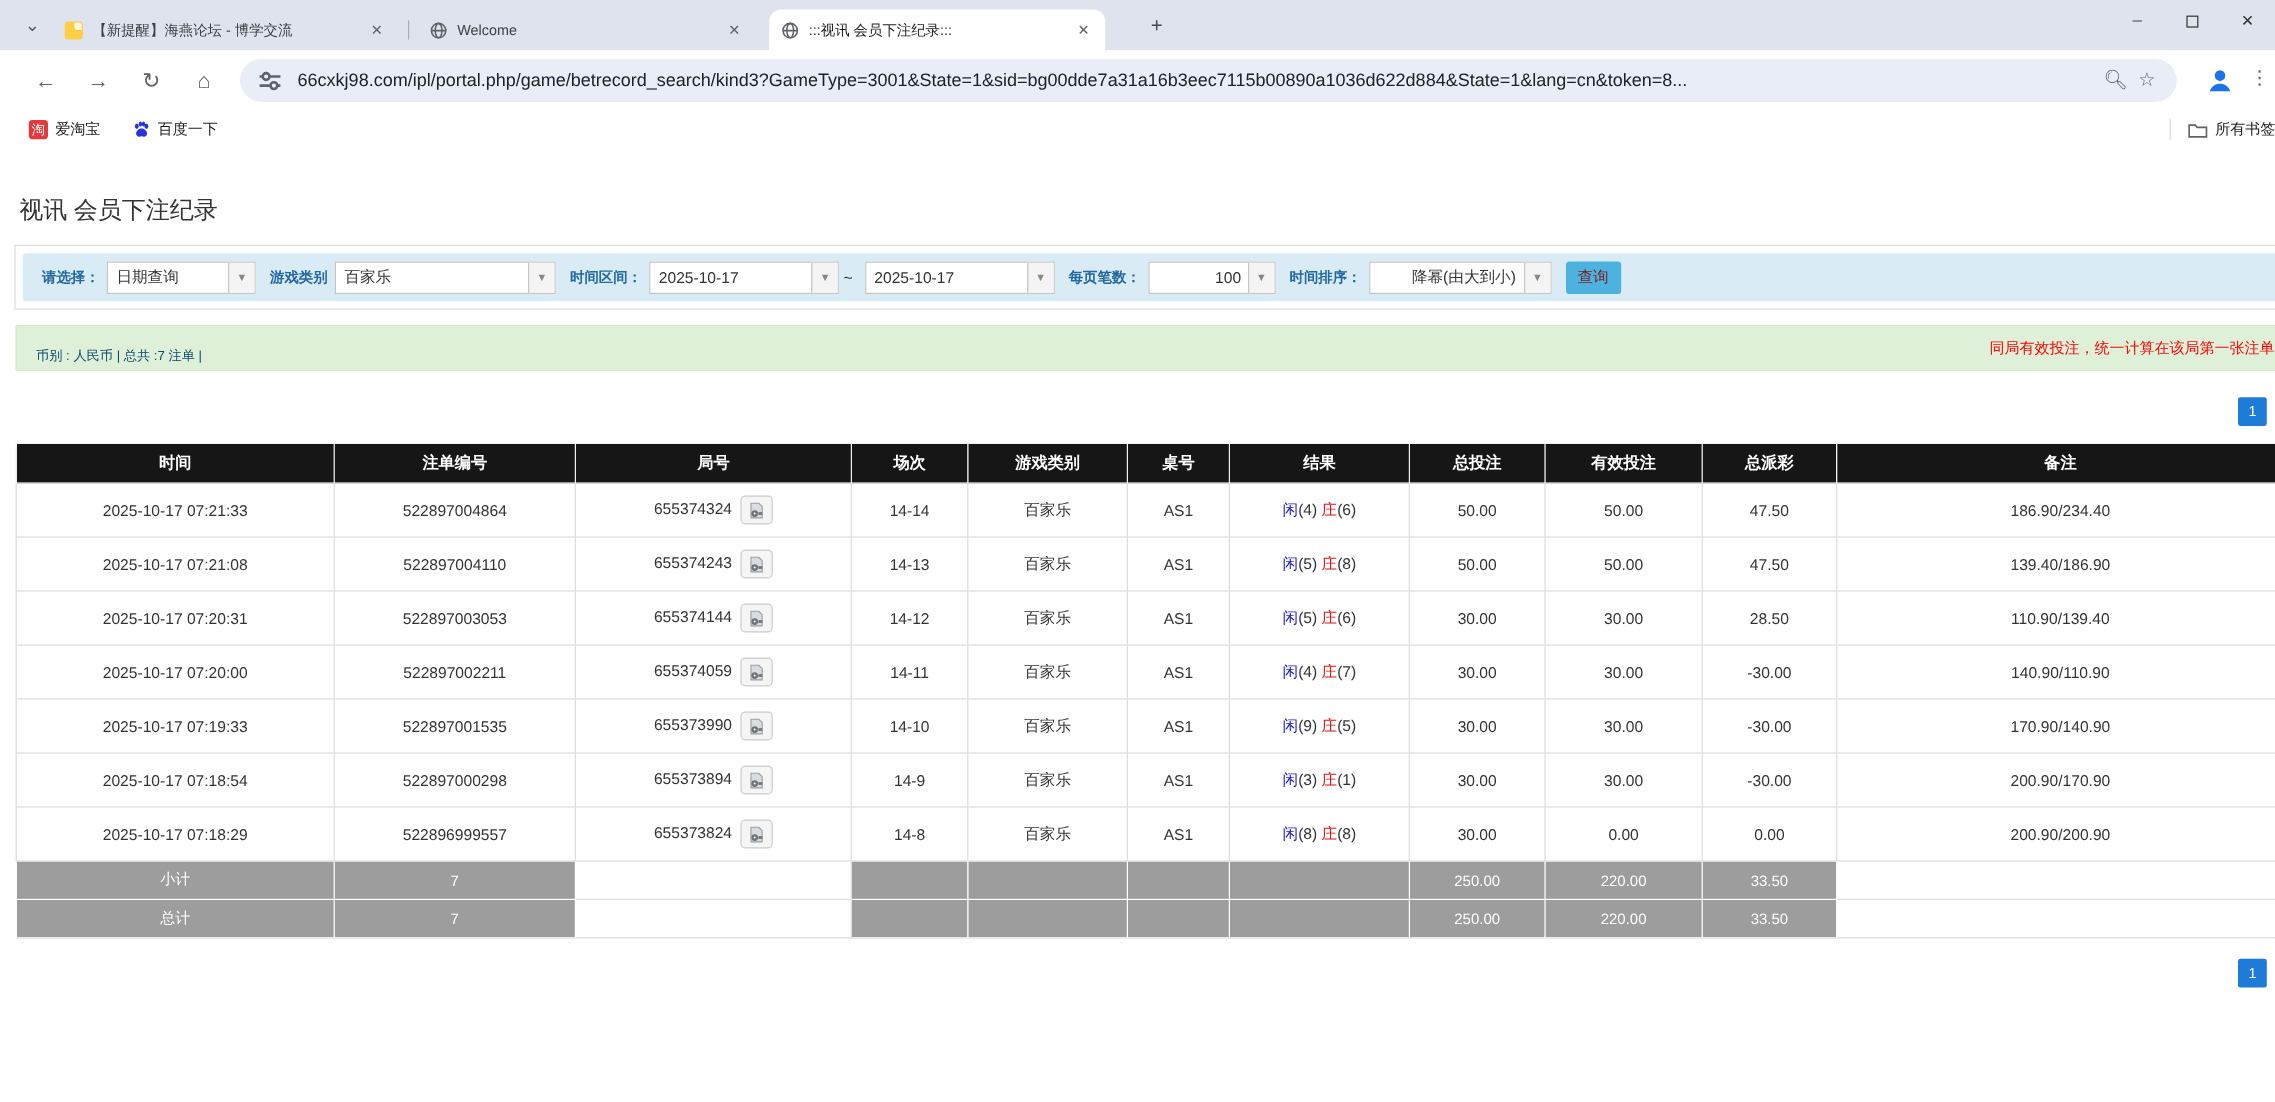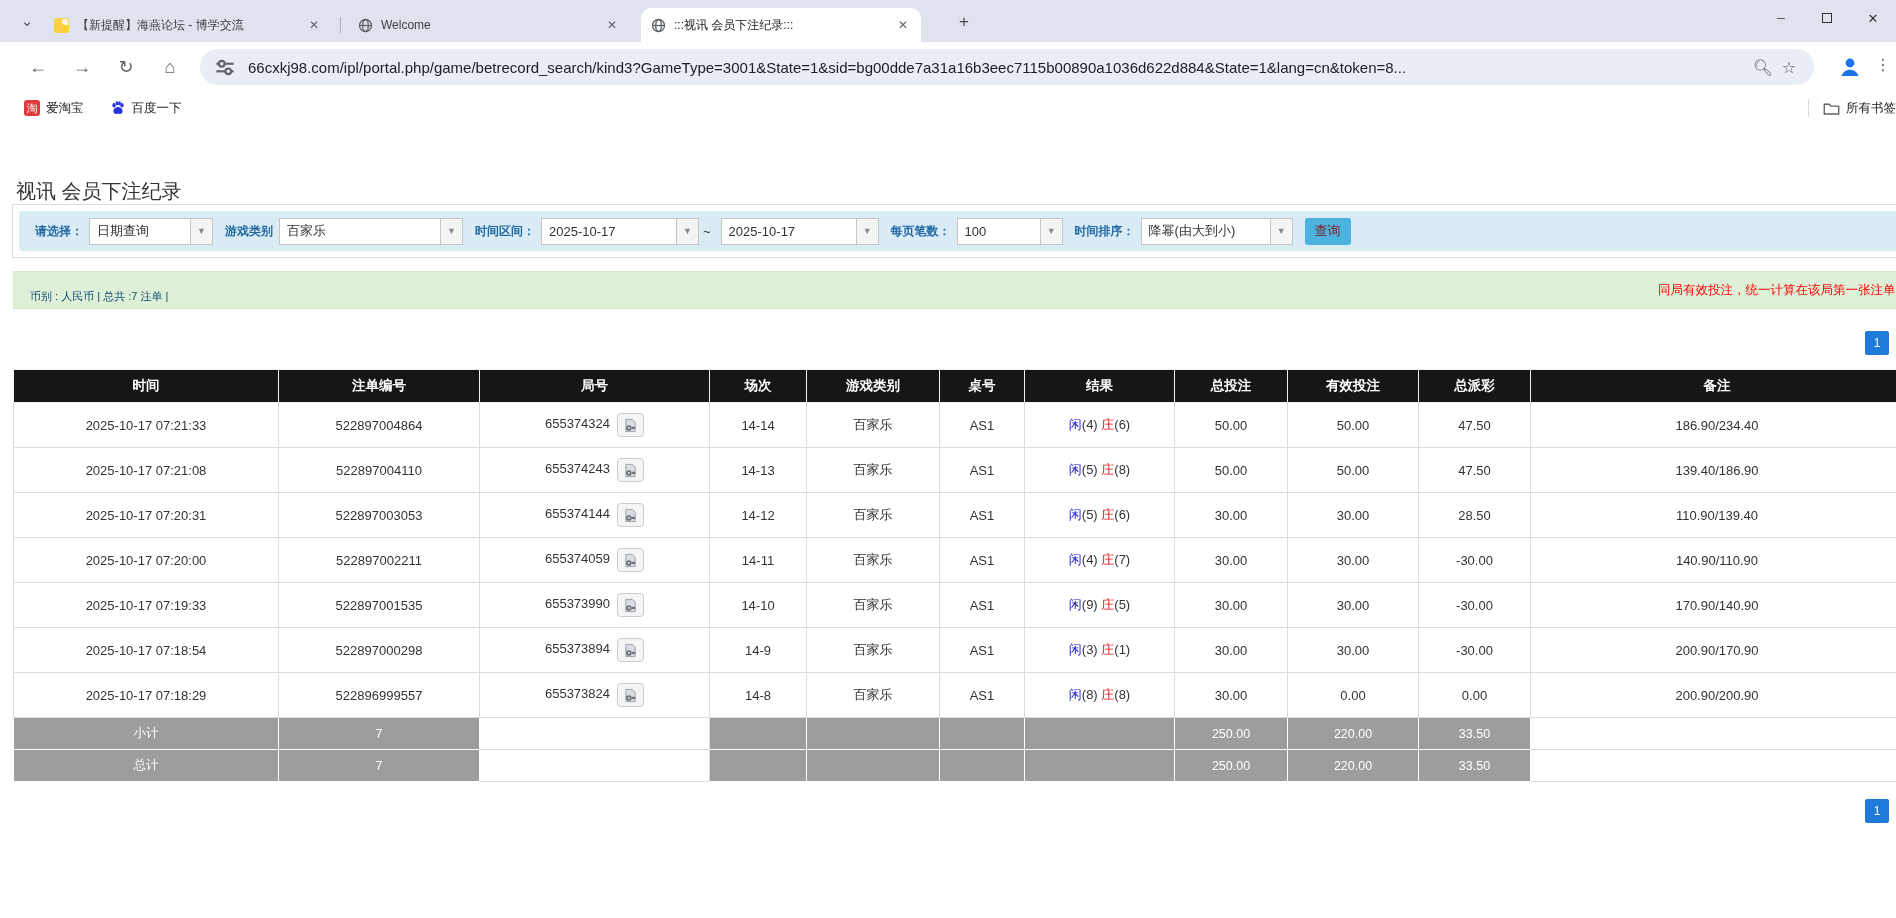--- a/index.html
+++ b/index.html
@@ -47,21 +47,21 @@
   .bm { display:flex; align-items:center; margin-right:26px; font-size:12.5px; color:#202124; }
   .bm-ic-tao { width:16px; height:16px; background:#e4393c; color:#fff; border-radius:3px;
     font-size:11px; display:flex; align-items:center; justify-content:center; margin-right:6px; }
   .bm-ic-svg { width:16px; height:16px; margin-right:6px; }
   .bm-right { position:absolute; right:-26px; top:0; height:32px; display:flex; align-items:center; }
   .bm-sep { width:1px; height:18px; background:#dadce0; margin-right:14px; }
   .bm-right .label { font-size:12.5px; color:#202124; margin-left:6px; white-space:nowrap; }
 
   
   .content { position:relative; width:1920px; height:794px; background:#fff; }
-  .page-title { position:absolute; left:16px; top:54px; font-size:20px; color:#333; }
+  .page-title { position:absolute; left:16px; top:38px; font-size:20px; color:#333; }
 
   .filter-panel { position:absolute; left:12px; top:80px; width:1907px; border:1px solid #ddd;
     padding:6px; background:#fff; }
   .filter-bar { background:#d9ecf6; border-radius:3px; height:40px; display:flex;
     align-items:center; padding-left:16px; }
   .f-label { font-size:12px; font-weight:bold; color:#2268a2; margin-right:6px; white-space:nowrap; }
   .combo { display:flex; height:27px; background:#fff; border:1px solid #c5c5c5; margin-right:12px; }
   .combo .val { display:flex; align-items:center; padding-left:7px; font-size:13px; color:#333;
     white-space:nowrap; overflow:hidden; }
   .combo .arrow { width:22px; border-left:1px solid #c5c5c5; background:#f4f4f4; display:flex;
@@ -211,27 +211,27 @@
         <span class="val" style="flex:1;">2025-10-17</span>
         <span class="arrow">▼</span>
       </div>
       <span class="tilde">~</span>
       <div class="combo" style="width:158px;">
         <span class="val" style="flex:1;">2025-10-17</span>
         <span class="arrow">▼</span>
       </div>
 
       <span class="f-label">每页笔数：</span>
-      <div class="combo" style="width:106px;">
+      <div class="combo" style="width:106px;padding-left:48px;">
         <span class="val" style="flex:1;">100</span>
         <span class="arrow">▼</span>
       </div>
 
       <span class="f-label">时间排序：</span>
-      <div class="combo" style="width:152px;">
+      <div class="combo" style="width:152px;padding-left:28px;">
         <span class="val" style="flex:1;">降幂(由大到小)</span>
         <span class="arrow">▼</span>
       </div>
 
       <button class="search-btn">查询</button>
     </div>
   </div>
 
   <div class="summary-bar">
     <span class="summary-left">币别 : 人民币 | 总共 :7 注单 |</span>

